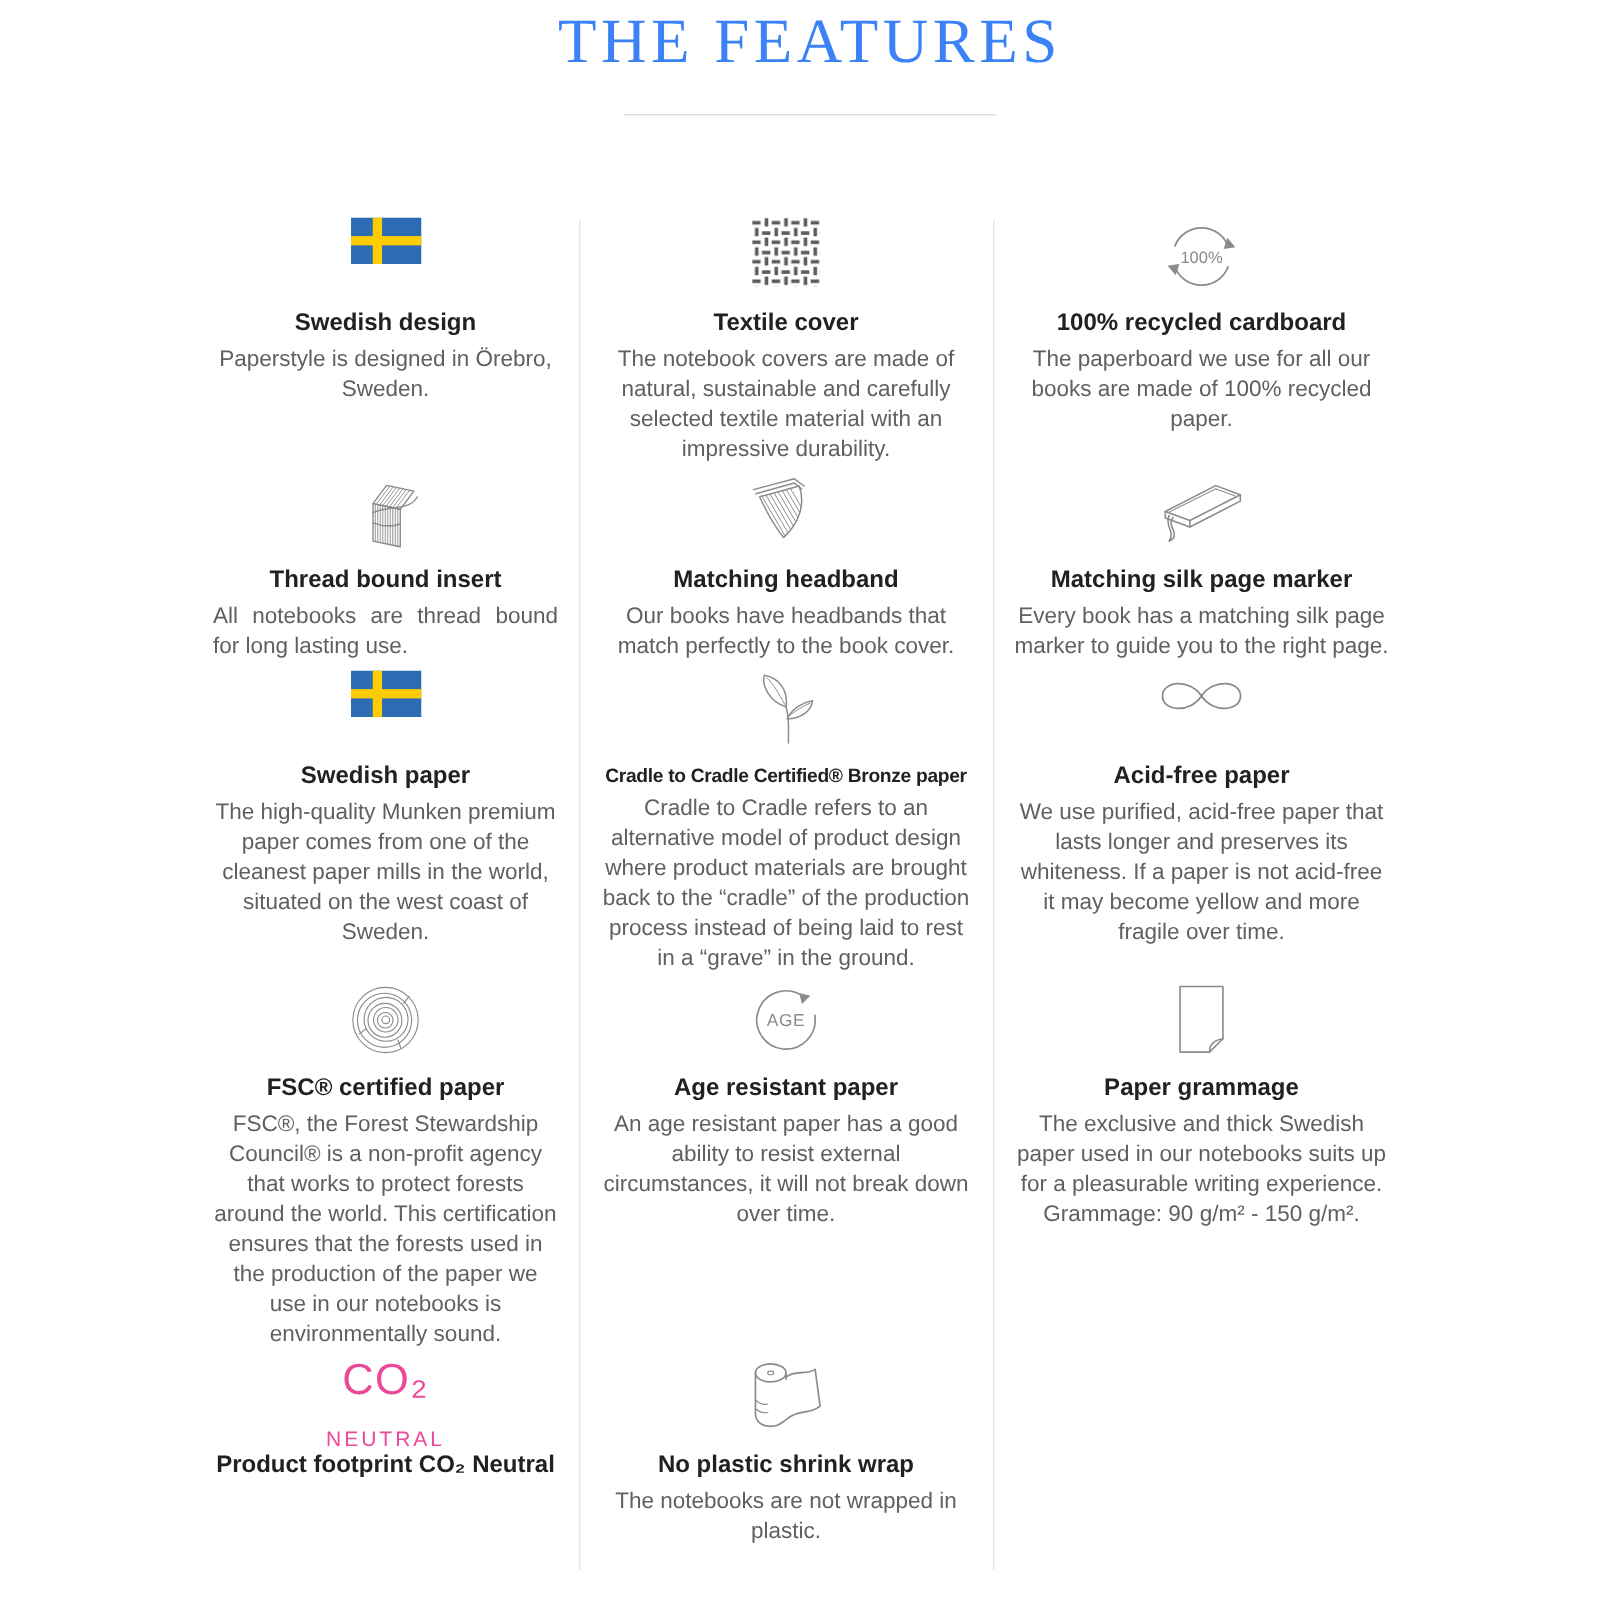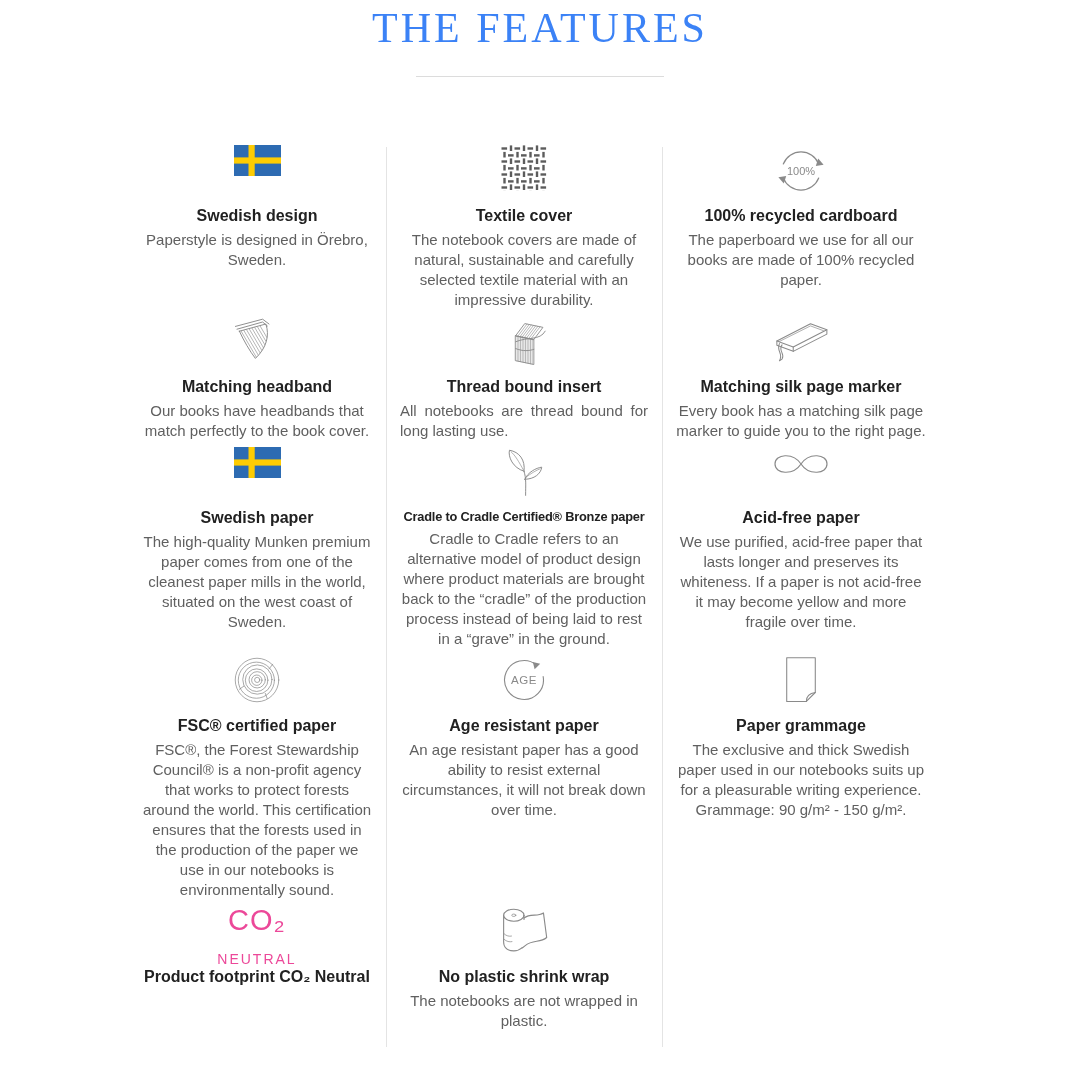--- a/index.html
+++ b/index.html
@@ -77,47 +77,20 @@
         <path class="ico" d="M43.7,33 A19,19 0 0 1 8.3,33"></path>
         <polygon class="ico-fill" points="43.2,13.5 48.6,19.8 40.8,21"></polygon>
         <polygon class="ico-fill" points="8.8,38.5 3.4,32.2 11.2,31"></polygon>
         <text class="ico-txt" x="26" y="30" font-size="11" text-anchor="middle">100%</text>
       </svg>
         </div>
       <div class="feat-title">100% recycled cardboard</div>
       <p class="feat-desc">The paperboard we use for all our books are made of 100% recycled paper.</p>
     </div>
 
-    <div class="cell">
-      <div class="icon-box">
-          <svg width="60" height="48" viewBox="0 0 66 60">
-        <defs>
-              <clipPath id="hbclip">
-                <path d="M11,19 L44,10 C49,24 45,40 31,53 C24,44 16,30 11,19 Z"></path>
-              </clipPath>
-            </defs>
-        <polyline class="ico" points="6,13 40,4 48,10"></polyline>
-        <polyline class="ico" points="8,16.5 40,7.5 46,12.5"></polyline>
-        <path class="ico" d="M11,19 L44,10 C49,24 45,40 31,53 C24,44 16,30 11,19 Z"></path>
-        <g clip-path="url(#hbclip)">
-          <line class="ico-thin" x1="13" y1="18.7" x2="37" y2="59.7"></line>
-          <line class="ico-thin" x1="16.4" y1="17.8" x2="40.4" y2="58.8"></line>
-          <line class="ico-thin" x1="19.8" y1="16.9" x2="43.8" y2="57.9"></line>
-          <line class="ico-thin" x1="23.2" y1="16" x2="47.2" y2="57"></line>
-          <line class="ico-thin" x1="26.6" y1="15" x2="50.6" y2="56"></line>
-          <line class="ico-thin" x1="30" y1="14.1" x2="54" y2="55.1"></line>
-          <line class="ico-thin" x1="33.4" y1="13.2" x2="57.4" y2="54.2"></line>
-          <line class="ico-thin" x1="36.8" y1="12.3" x2="60.8" y2="53.3"></line>
-        </g>
-      </svg>
-        </div>
-      <div class="feat-title">Matching headband</div>
-      <p class="feat-desc">Our books have headbands that match perfectly to the book cover.</p>
-    </div>
-
     <div class="cell justify">
       <div class="icon-box">
           <svg width="64" height="50" viewBox="0 0 66 66">
         <polygon class="ico" points="22,26 34,10 58,15 46,31"></polygon>
         <line class="ico-thin" x1="24.9" y1="26.6" x2="36.9" y2="10.6"></line>
         <line class="ico-thin" x1="27.8" y1="27.2" x2="39.8" y2="11.2"></line>
         <line class="ico-thin" x1="30.6" y1="27.8" x2="42.6" y2="11.8"></line>
         <line class="ico-thin" x1="33.5" y1="28.4" x2="45.5" y2="12.4"></line>
         <line class="ico-thin" x1="36.4" y1="29.0" x2="48.4" y2="13.0"></line>
         <line class="ico-thin" x1="39.3" y1="29.6" x2="51.3" y2="13.6"></line>
@@ -136,20 +109,47 @@
         <path class="ico" d="M61,20 C54,33 38,27 22,34"></path>
         <path class="ico" d="M22,43 C32,47 40,46 46,44"></path>
       </svg>
         </div>
       <div class="feat-title">Thread bound insert</div>
       <p class="feat-desc">All notebooks are thread bound for long lasting use.</p>
     </div>
 
     <div class="cell">
       <div class="icon-box">
+          <svg width="60" height="48" viewBox="0 0 66 60">
+        <defs>
+              <clipPath id="hbclip">
+                <path d="M11,19 L44,10 C49,24 45,40 31,53 C24,44 16,30 11,19 Z"></path>
+              </clipPath>
+            </defs>
+        <polyline class="ico" points="6,13 40,4 48,10"></polyline>
+        <polyline class="ico" points="8,16.5 40,7.5 46,12.5"></polyline>
+        <path class="ico" d="M11,19 L44,10 C49,24 45,40 31,53 C24,44 16,30 11,19 Z"></path>
+        <g clip-path="url(#hbclip)">
+          <line class="ico-thin" x1="13" y1="18.7" x2="37" y2="59.7"></line>
+          <line class="ico-thin" x1="16.4" y1="17.8" x2="40.4" y2="58.8"></line>
+          <line class="ico-thin" x1="19.8" y1="16.9" x2="43.8" y2="57.9"></line>
+          <line class="ico-thin" x1="23.2" y1="16" x2="47.2" y2="57"></line>
+          <line class="ico-thin" x1="26.6" y1="15" x2="50.6" y2="56"></line>
+          <line class="ico-thin" x1="30" y1="14.1" x2="54" y2="55.1"></line>
+          <line class="ico-thin" x1="33.4" y1="13.2" x2="57.4" y2="54.2"></line>
+          <line class="ico-thin" x1="36.8" y1="12.3" x2="60.8" y2="53.3"></line>
+        </g>
+      </svg>
+        </div>
+      <div class="feat-title">Matching headband</div>
+      <p class="feat-desc">Our books have headbands that match perfectly to the book cover.</p>
+    </div>
+
+    <div class="cell">
+      <div class="icon-box">
           <svg width="72" height="50" viewBox="0 0 72 58">
         <polygon class="ico" points="8,29 47,9 66,16 27,36"></polygon>
         <polyline class="ico-thin" points="11,29.5 47,11.5 62,17"></polyline>
         <path class="ico" d="M8,29 L8,34 L27,41 L27,36"></path>
         <path class="ico" d="M66,16 L66,21 L27,41"></path>
         <path class="ico" d="M11,32 C7,41 16,43 11,52 L14,50 C18,43 9,41 14,33.5"></path>
       </svg>
         </div>
       <div class="feat-title">Matching silk page marker</div>
       <p class="feat-desc">Every book has a matching silk page marker to guide you to the right page.</p>

